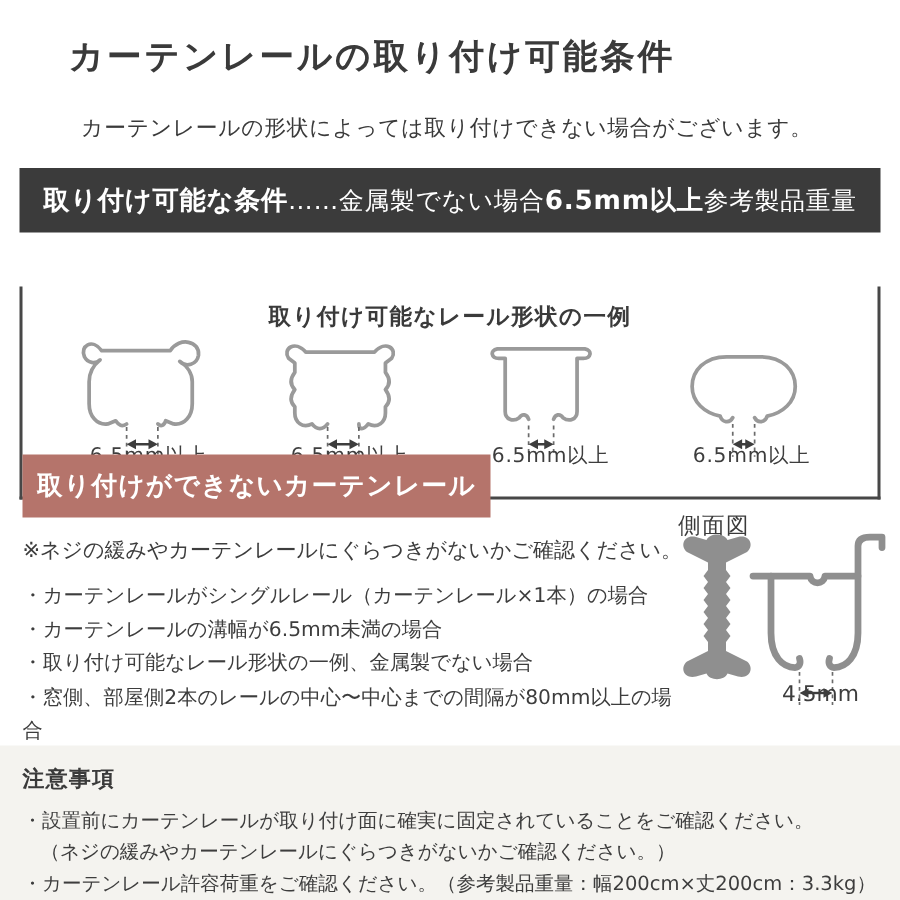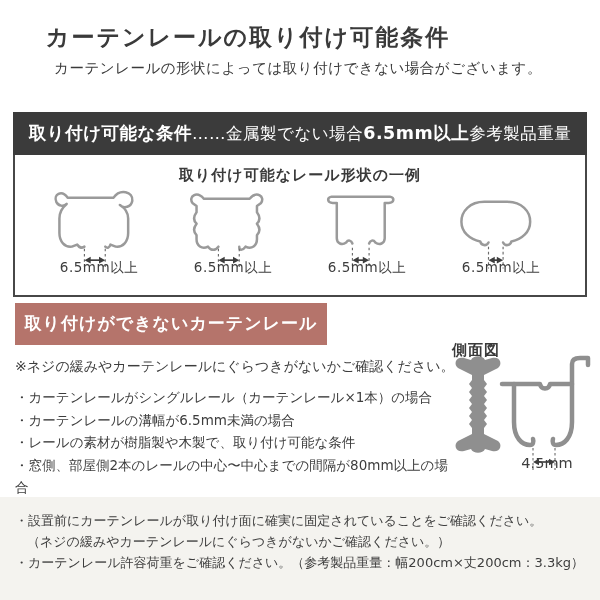--- a/index.html
+++ b/index.html
@@ -8,34 +8,34 @@
     font-family:"DejaVu Sans","Liberation Sans",sans-serif;
     color:#3d3d3d;overflow:hidden;
   }
   .page{position:relative;width:600px;height:600px;background:#fff;}
 
   .title{
     position:absolute;top:22px;left:0;width:496px;text-align:center;
     font-size:23px;font-weight:bold;letter-spacing:2px;color:#3a3a3a;
   }
   .subtitle{
-    position:absolute;top:59px;left:0;width:596px;text-align:center;
+    position:absolute;top:76px;left:0;width:596px;text-align:center;
     font-size:14.5px;color:#3a3a3a;letter-spacing:0.5px;
   }
 
   
   .cond-box{position:absolute;left:13px;top:112px;width:574px;}
   .cond-header{
     background:#3b3b3b;color:#ffffff;text-align:center;
     padding:9px 0 10px;font-size:16.5px;letter-spacing:0.5px;
   }
   .cond-header .b{font-weight:bold;font-size:17.5px;}
   .cond-body{
     border:2px solid #474747;border-top:none;background:#fff;
-    height:142px;box-sizing:border-box;padding-top:11px;
+    height:142px;box-sizing:border-box;padding-top:11px;margin-top:36px;
   }
   .shapes-title{text-align:center;font-size:15px;font-weight:bold;letter-spacing:1px;color:#3a3a3a;}
   .shapes-row{display:flex;justify-content:space-evenly;align-items:flex-end;margin-top:2px;}
   .shape-fig{display:flex;flex-direction:column;align-items:center;}
   .shape-fig svg{display:block;}
   .gap-label{font-size:13.5px;color:#3d3d3d;margin-top:-16px;letter-spacing:0.5px;}
 
   
   .pink-banner{
     position:absolute;left:15px;top:303px;width:312px;box-sizing:border-box;
@@ -43,21 +43,21 @@
     text-align:center;padding:9px 0 10px;letter-spacing:1px;
   }
   .warn-note{position:absolute;left:15px;top:358px;font-size:14px;color:#3d3d3d;}
   .warn-list{
     position:absolute;left:15px;top:386px;width:440px;
     font-size:13.5px;line-height:22.5px;color:#3d3d3d;
     list-style:none;margin:0;padding:0;
   }
 
   
-  .sideview-label{position:absolute;left:452px;top:341px;font-size:15px;font-weight:bold;color:#3a3a3a;letter-spacing:1px;}
+  .sideview-label{position:absolute;left:452px;top:341px;font-size:15px;font-weight:normal;color:#3a3a3a;letter-spacing:1px;}
   .sideview-svg{position:absolute;left:444px;top:348px;}
   .sideview-measure{position:absolute;left:505px;top:455px;width:84px;text-align:center;font-size:14.5px;color:#3d3d3d;}
 
   
   .notes{
     position:absolute;left:0;top:497px;width:600px;height:103px;box-sizing:border-box;
     background:#f4f3ef;padding:13px 15px 0;
   }
   .notes-title{font-size:14.5px;font-weight:bold;color:#3a3a3a;margin-bottom:8px;letter-spacing:1px;}
   .notes-list{list-style:none;margin:0;padding:0;font-size:13px;line-height:21px;color:#3d3d3d;}
@@ -137,21 +137,21 @@
     </div>
   </div>
 
   <div class="pink-banner">取り付けができないカーテンレール</div>
 
   <div class="warn-note">※ネジの緩みやカーテンレールにぐらつきがないかご確認ください。</div>
 
   <ul class="warn-list">
     <li>・カーテンレールがシングルレール（カーテンレール×1本）の場合</li>
     <li>・カーテンレールの溝幅が6.5mm未満の場合</li>
-    <li>・レールの素材が樹脂製や木製で、取り付け可能な条件</li>
+    <li>・取り付け可能なレール形状の一例、金属製でない場合</li>
     <li>・窓側、部屋側2本のレールの中心〜中心までの間隔が80mm以上の場合</li>
   </ul>
 
   <div class="sideview-label">側面図</div>
 
   <svg class="sideview-svg" width="152" height="132" viewBox="0 0 152 132">
     <path fill="#8f8f8f" d="M20,10 C12,8 9,16 14,20 L28,27 L28,32 L25,36 L28,40 L25,44 L28,48 L25,52 L28,56 L25,60 L28,64 L25,68 L28,72 L25,76 L28,80 L28,86 L14,93 C9,97 12,105 20,103 L27,101 C29,106 39,106 41,101 L48,103 C56,105 59,97 54,93 L40,86 L40,80 L43,76 L40,72 L43,68 L40,64 L43,60 L40,56 L43,52 L40,48 L43,44 L40,40 L43,36 L40,32 L40,27 L54,20 C59,16 56,8 48,10 L41,12 C39,7 29,7 27,12 Z"></path>
     <g>
       <path class="profile-stroke" d="M58,36 L96,36 C97,42 105,42 106,36 L128,36 L128,16 C128,11 132,10 136,10 L144,10 L144,17"></path>
       <path class="profile-stroke" d="M70,36 L70,74 C70,90 78,97 86,97 C89,97 90,94 89,91"></path>
@@ -160,20 +160,21 @@
     <line class="dash" x1="89" y1="100" x2="89" y2="122"></line>
     <line class="dash" x1="111" y1="100" x2="111" y2="122"></line>
     <line class="arrow" x1="92" y1="114" x2="108" y2="114"></line>
     <path class="ahead" d="M89,114 l6,-3.2 v6.4 z"></path>
     <path class="ahead" d="M111,114 l-6,-3.2 v6.4 z"></path>
   </svg>
 
   <div class="sideview-measure">4.5mm</div>
 
   <div class="notes">
+    <div class="notes-title">注意事項</div>
     <ul class="notes-list">
       <li>・設置前にカーテンレールが取り付け面に確実に固定されていることをご確認ください。</li>
       <li class="indent">（ネジの緩みやカーテンレールにぐらつきがないかご確認ください。）</li>
       <li>・カーテンレール許容荷重をご確認ください。（参考製品重量：幅200cm×丈200cm：3.3kg）</li>
     </ul>
   </div>
 
 </div>
 
 </body></html>

